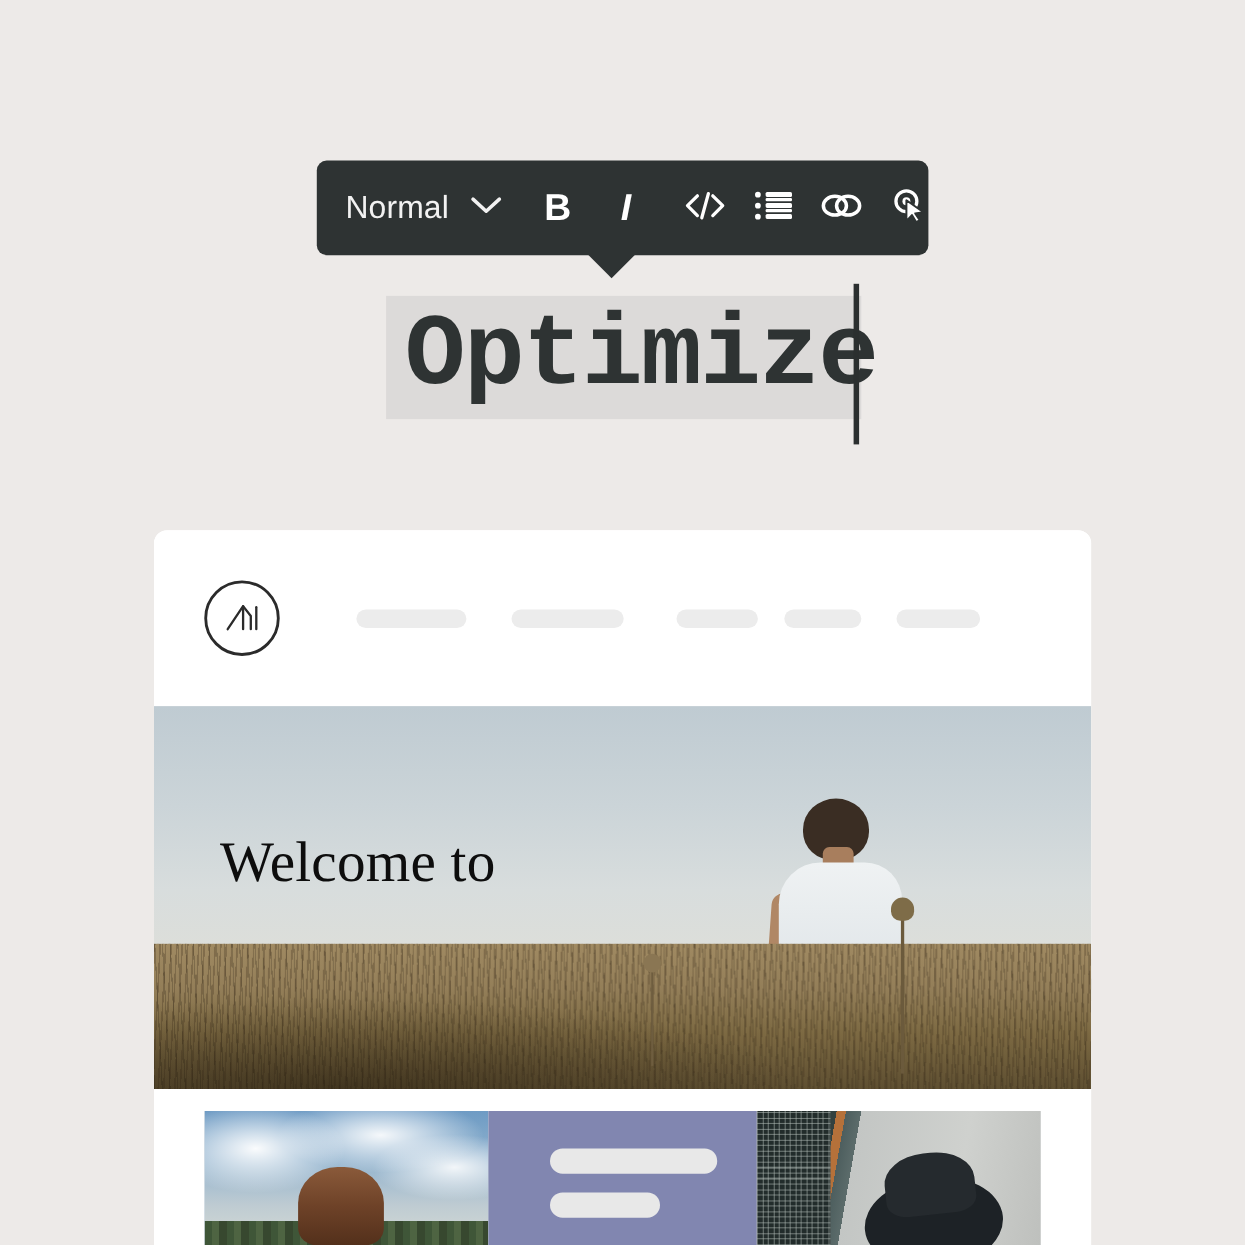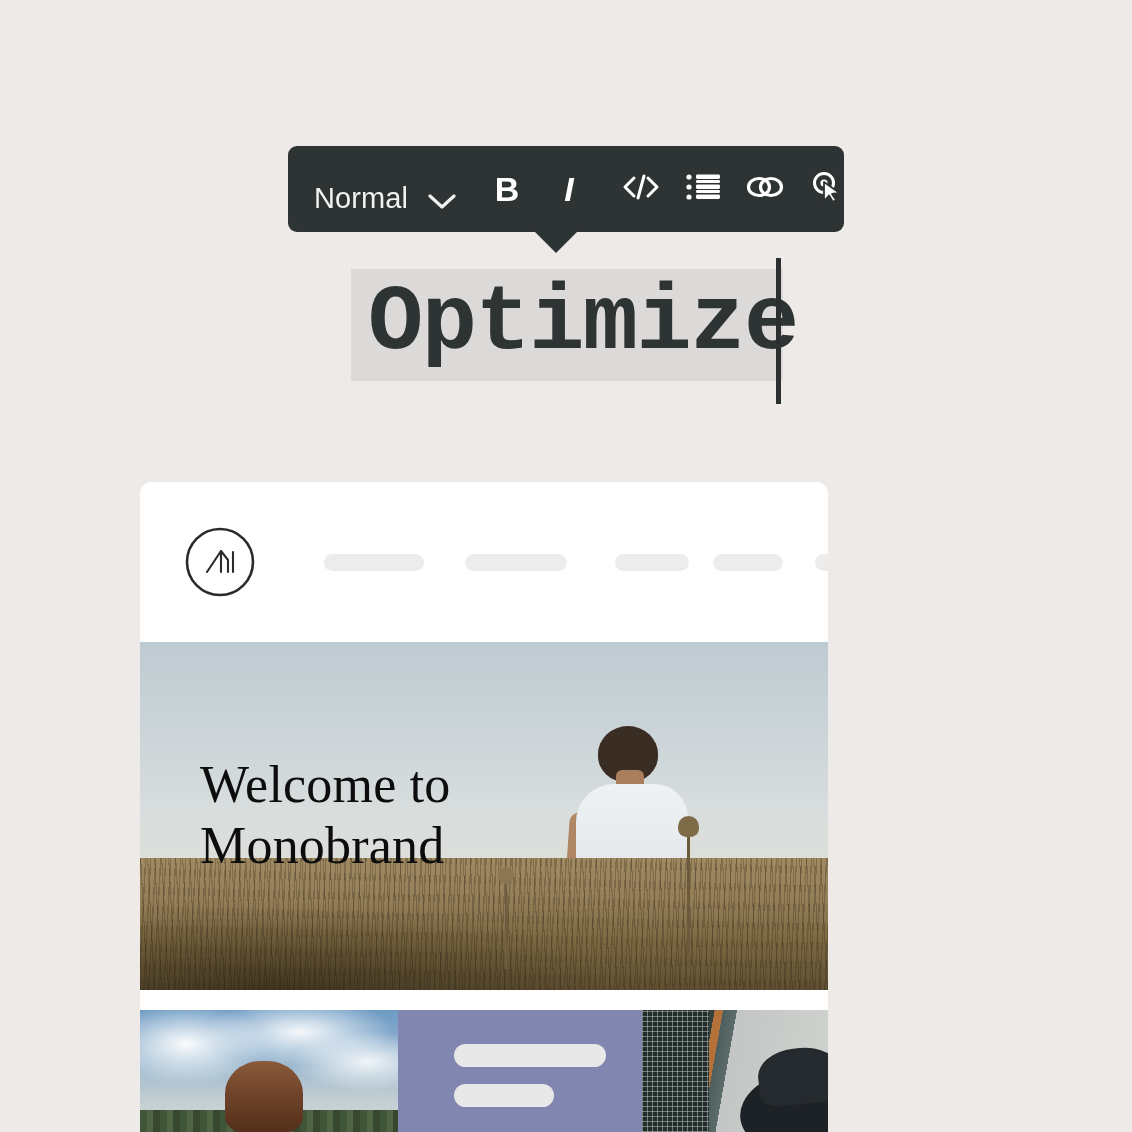--- a/index.html
+++ b/index.html
@@ -39,21 +39,21 @@
     left: 246px;
     top: 85px;
     width: 0; height: 0;
     border-left: 22px solid transparent;
     border-right: 22px solid transparent;
     border-top: 22px solid #2E3333;
   }
 
   .tb-style-select {
     display: flex;
-    align-items: flex-end;
+    align-items: center;
     gap: 20px;
     height: 52px;
     padding: 0 6px 0 0;
     cursor: pointer;
   }
   .tb-style-label {
     color: #F2F2F2;
     font-size: 29px;
     font-weight: 400;
     letter-spacing: 0.1px;
@@ -122,21 +122,21 @@
     width: 5px;
     height: 146px;
     background: #2B2F2F;
   }
 
   
   .site-card {
     position: absolute;
     left: 140px;
     top: 482px;
-    width: 688px;
+    width: 852px;
     height: 650px;
     background: #FFFFFF;
     border-radius: 12px 12px 0 0;
     overflow: hidden;
   }
 
   
   .site-nav {
     height: 160px;
     display: flex;
@@ -516,21 +516,20 @@
       <div class="person-arm"></div>
       <div class="person-shirt"></div>
     </div>
 
     <div class="hero-field"></div>
     <div class="thistle"></div>
     <div class="thistle-2"></div>
 
     <div class="hero-heading">
       <div>Welcome to</div>
-      <div>Monobrand</div>
     </div>
   </div>
 
   <div class="lower-strip">
     <div class="panels">
 
       <div class="panel panel-a">
         <div class="panel-a-sky"></div>
         <div class="panel-a-trees"></div>
         <div class="panel-a-hair"></div>

